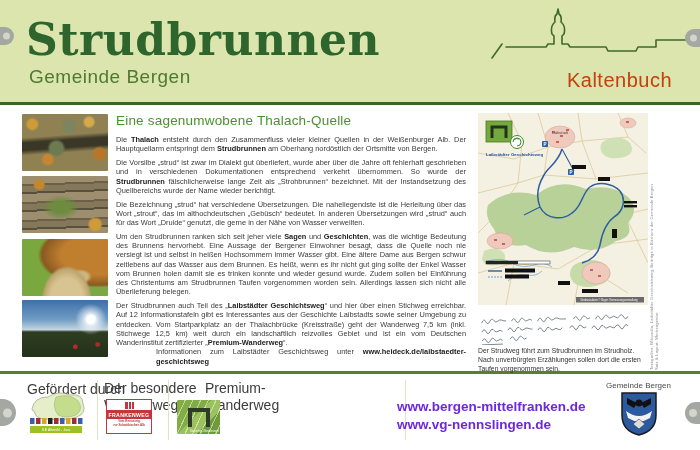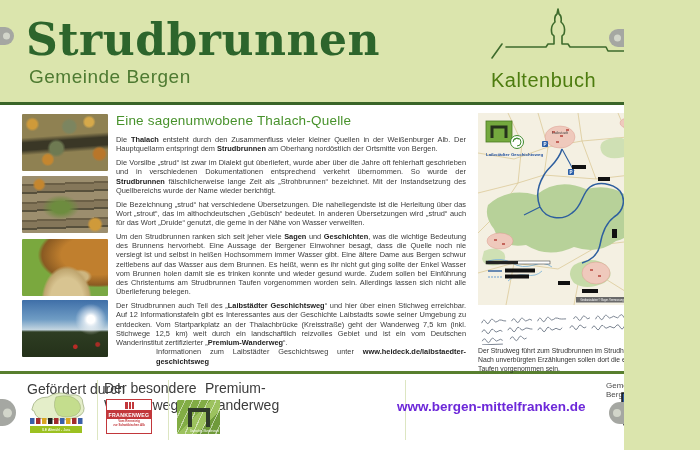--- a/index.html
+++ b/index.html
@@ -1,34 +1,34 @@
 <!DOCTYPE html>
 <html><head>
 <meta charset="utf-8">
 <style>
   html,body{margin:0;padding:0;background:#dbe5ad;}
-  .sign{position:relative;width:624px;height:450px;background:#dbe5ad;overflow:hidden;
+  .sign{position:relative;width:700px;height:450px;background:#dbe5ad;overflow:hidden;
         font-family:"Liberation Sans",sans-serif;}
   
   .bracket{position:absolute;background:#a5a7a2;}
   .bracket .hole{position:absolute;width:7px;height:7px;border-radius:50%;background:#d2d5ca;top:50%;transform:translateY(-50%);}
   .br-tl{left:0;top:27px;width:14px;height:18px;border-radius:0 10px 10px 0;}
   .br-tl .hole{left:3px;}
   .br-tr{right:0;top:29px;width:15px;height:18px;border-radius:10px 0 0 10px;}
   .br-tr .hole{right:3px;}
   .br-bl{left:0;top:399px;width:16px;height:27px;border-radius:0 14px 14px 0;}
   .br-bl .hole{left:3px;width:9px;height:9px;}
   .br-br{right:0;top:402px;width:15px;height:22px;border-radius:12px 0 0 12px;}
   .br-br .hole{right:3px;width:8px;height:8px;}
   
   .title{position:absolute;left:26px;top:14px;font-family:"DejaVu Serif",serif;font-weight:bold;
          font-size:44px;color:#2d652c;letter-spacing:.5px;}
   .subtitle{position:absolute;left:29px;top:66px;font-size:19px;color:#4e7a31;letter-spacing:.5px;}
   .skyline{position:absolute;left:488px;top:6px;}
-  .place{position:absolute;right:28px;top:69px;font-size:20px;color:#4d7c0f;letter-spacing:.5px;}
+  .place{position:absolute;right:28px;top:69px;font-size:20px;color:#c2410c;letter-spacing:.5px;}
   .rule-top{position:absolute;left:0;top:102px;width:700px;height:3px;background:#3a6529;}
   .rule-bottom{position:absolute;left:0;top:371px;width:700px;height:3px;background:#587f2f;}
   
   .panel-main{position:absolute;left:0;top:105px;width:700px;height:266px;background:#ffffff;}
   .panel-foot{position:absolute;left:0;top:374px;width:700px;height:76px;background:#ffffff;}
   
   .photo{position:absolute;left:22px;width:86px;height:57px;border-radius:1px;}
   .ph1{top:9px;background:
       radial-gradient(circle at 12% 18%,#cf9a3a 0 5%,transparent 8%),
       radial-gradient(circle at 30% 80%,#c4862f 0 6%,transparent 9%),
@@ -275,20 +275,21 @@
   <div class="premium-logo">
     <svg width="43" height="34" viewBox="0 0 43 34">
       <path d="M13,27 V10 H31 V27" fill="none" stroke="#2f3b2a" stroke-width="4"></path>
     </svg>
     <span class="pm-tiny">Deutsches Wandersiegel</span>
   </div>
   <div class="vsep vs3"></div>
 
   <div class="urls">
     <div>www.bergen-mittelfranken.de</div>
+    <div>www.vg-nennslingen.de</div>
   </div>
 
   <div class="foot-label fl-gemeinde">Gemeinde Bergen</div>
   <svg class="crest" width="38" height="46" viewBox="0 0 38 46">
     <path d="M2,2 H36 V24 Q36,40 19,44 Q2,40 2,24 Z" fill="#2c5aa0" stroke="#1a1a1a" stroke-width="1.5"></path>
     <path d="M7,7 L17,12 L14,17 L7,13 Z M31,7 L21,12 L24,17 L31,13 Z" fill="#111"></path>
     <circle cx="19" cy="12" r="3.5" fill="#111"></circle>
     <path d="M6,20 Q19,30 32,20 L30,27 Q19,34 8,27 Z" fill="#f2f2f2"></path>
     <path d="M13,33 L19,28 L25,33 L19,38 Z" fill="#ddd" stroke="#222" stroke-width="0.5"></path>
   </svg>

